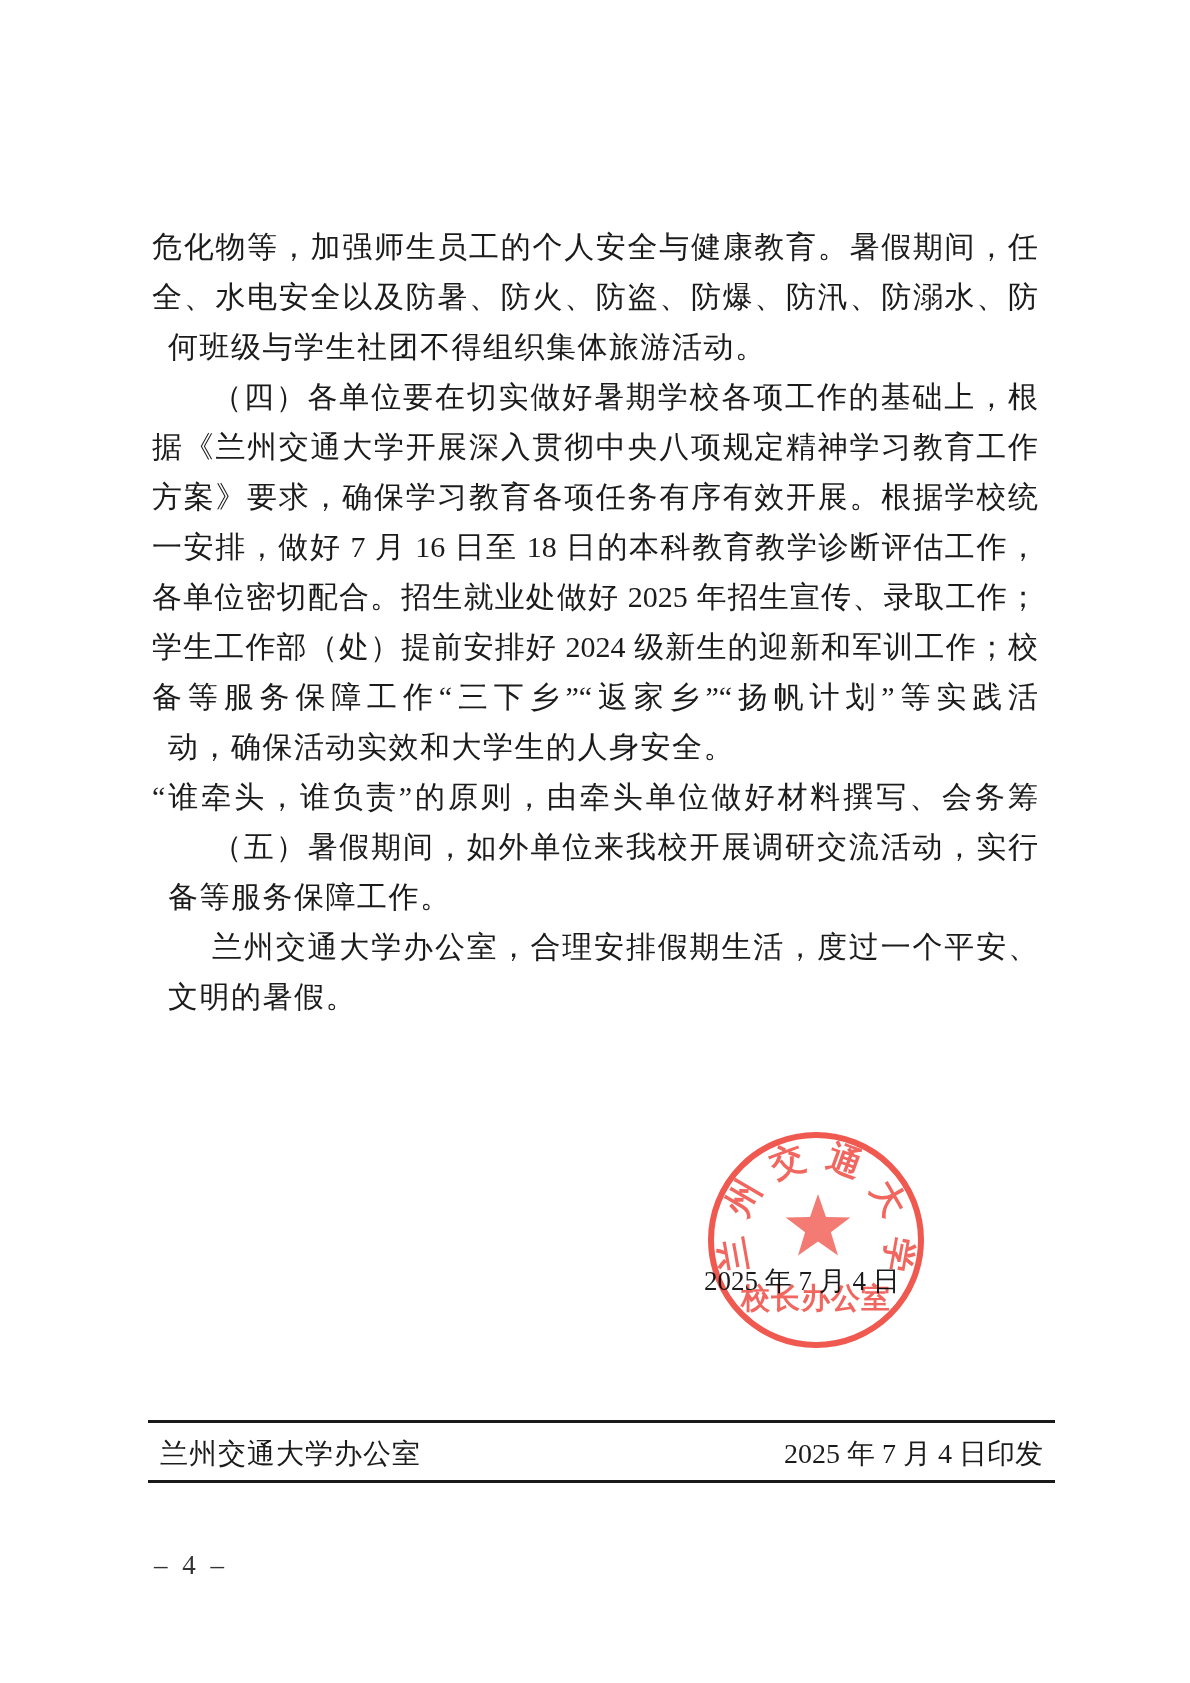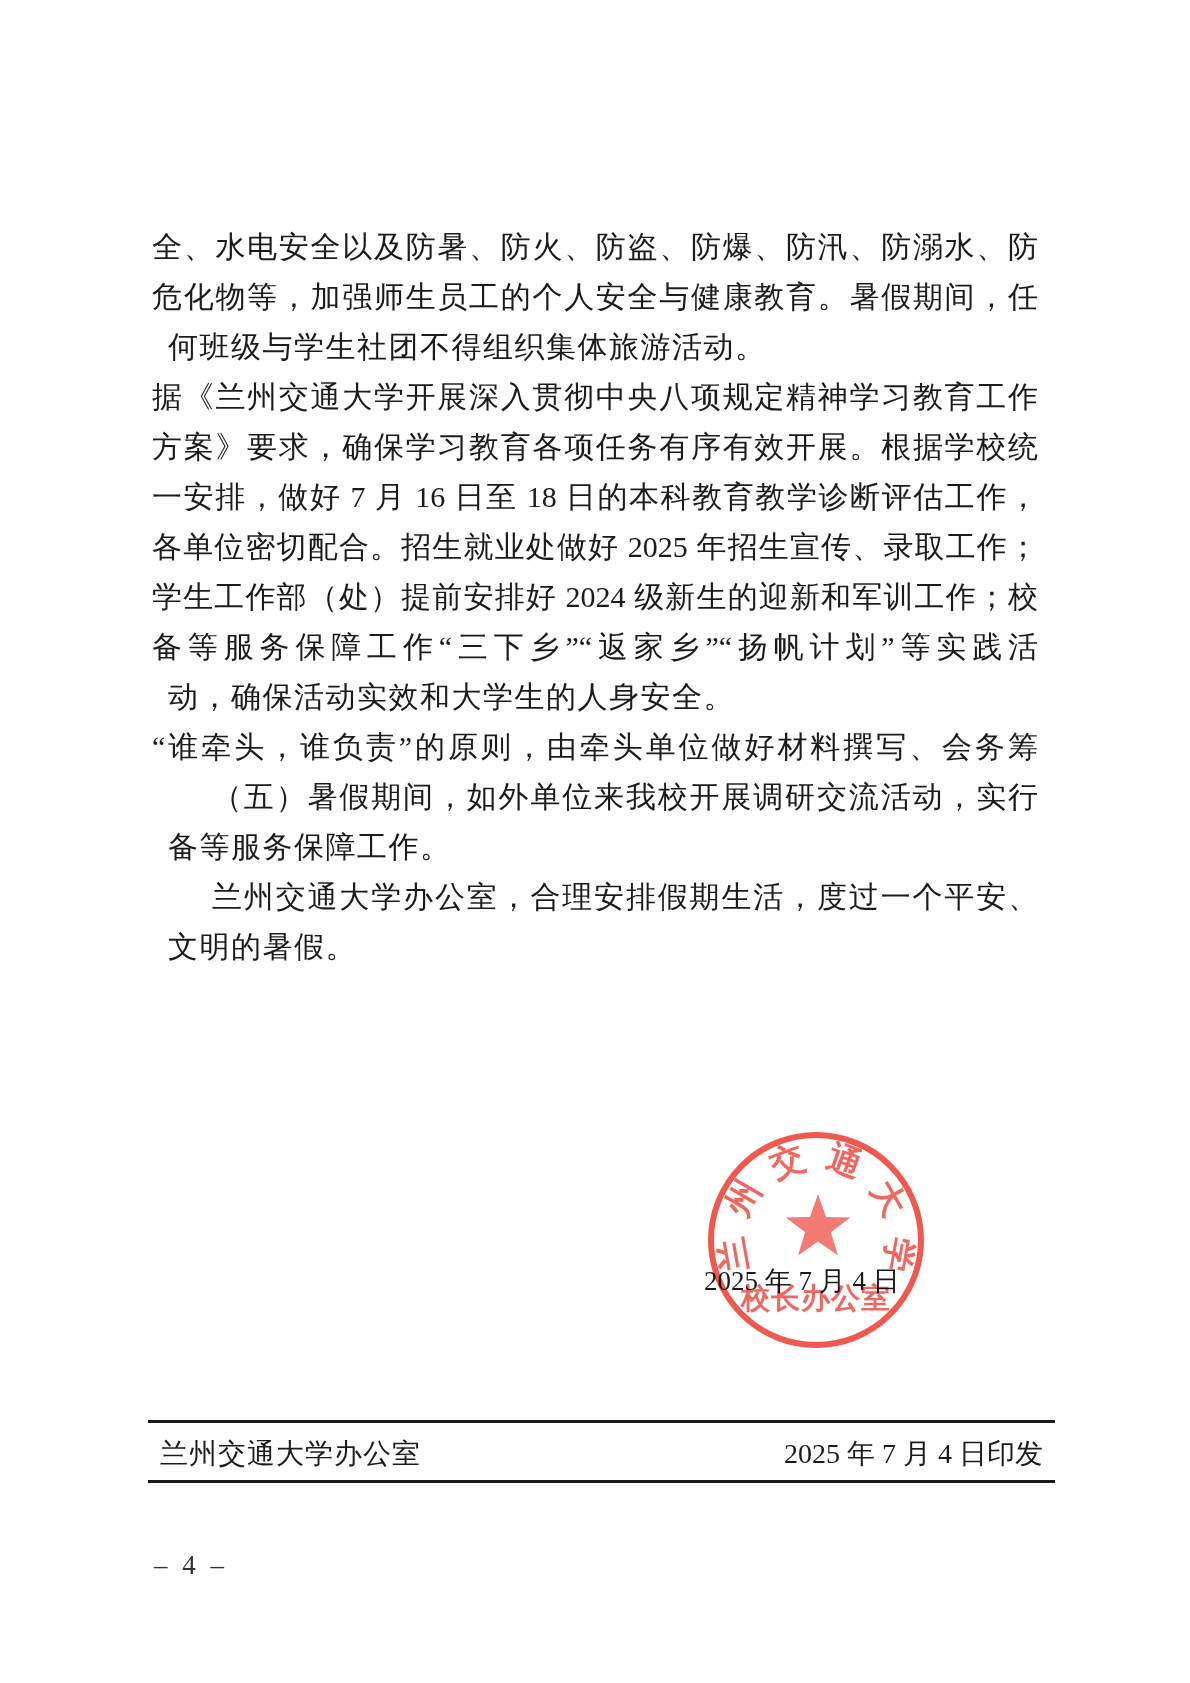--- a/index.html
+++ b/index.html
@@ -71,23 +71,24 @@
     position:absolute;left:154px;top:1548px;
     font-size:27px;line-height:34px;letter-spacing:4px;color:#333;
   }
 </style>
 </head>
 <body>
 
 <div class="page">
 
   <div class="body-text">
+    <div class="line fill">危化物等，加强师生员工的个人安全与健康教育。暑假期间，任</div>
     <div class="line fill">全、水电安全以及防暑、防火、防盗、防爆、防汛、防溺水、防</div>
-    <div class="line fill">危化物等，加强师生员工的个人安全与健康教育。暑假期间，任</div>
     <div class="line short">何班级与学生社团不得组织集体旅游活动。</div>
+    <div class="line fill indent">（四）各单位要在切实做好暑期学校各项工作的基础上，根</div>
     <div class="line fill">据《兰州交通大学开展深入贯彻中央八项规定精神学习教育工作</div>
     <div class="line fill">方案》要求，确保学习教育各项任务有序有效开展。根据学校统</div>
     <div class="line fill">一安排，做好 7 月 16 日至 18 日的本科教育教学诊断评估工作，</div>
     <div class="line fill">各单位密切配合。招生就业处做好 2025 年招生宣传、录取工作；</div>
     <div class="line fill">学生工作部（处）提前安排好 2024 级新生的迎新和军训工作；校</div>
     <div class="line fill">备等服务保障工作“三下乡”“返家乡”“扬帆计划”等实践活</div>
     <div class="line short">动，确保活动实效和大学生的人身安全。</div>
     <div class="line fill">“谁牵头，谁负责”的原则，由牵头单位做好材料撰写、会务筹</div>
     <div class="line fill indent">（五）暑假期间，如外单位来我校开展调研交流活动，实行</div>
     <div class="line short">备等服务保障工作。</div>

